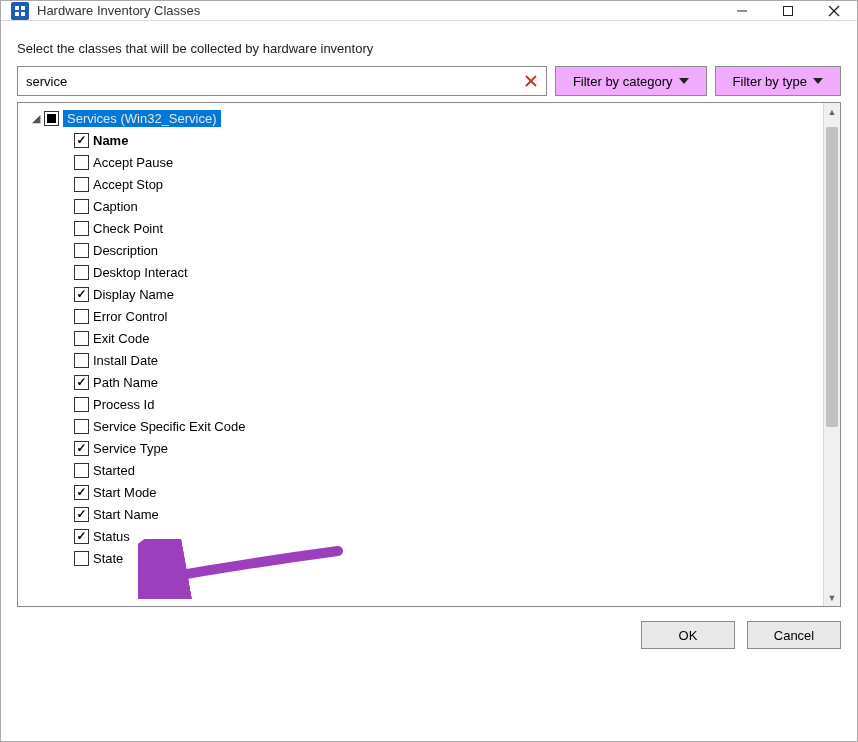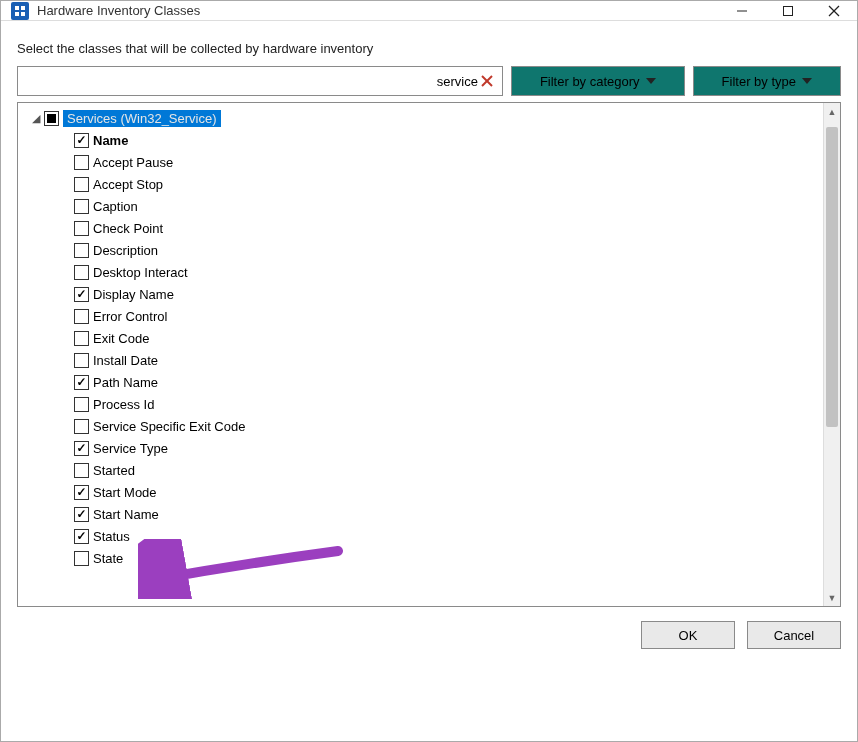--- a/index.html
+++ b/index.html
@@ -58,32 +58,31 @@
     height: 30px;
     padding: 0 6px 0 8px;
     background: #fff;
   }
   .searchbox input {
     flex: 1;
     border: none;
     outline: none;
     font: inherit;
     padding: 0;
-    text-align: right;
   }
   .clear-x {
     width: 18px; height: 18px;
     display: flex; align-items: center; justify-content: center;
     cursor: pointer;
   }
   .dropbtn {
     border: 1px solid #8a8a8a;
-    background: #0f766e;
+    background: #f0abfc;
     height: 30px;
-    padding: 0 28px;
+    padding: 0 17px;
     display: flex;
     align-items: center;
     gap: 6px;
     cursor: pointer;
   }
   .dropbtn .caret {
     width: 0; height: 0;
     border-left: 5px solid transparent;
     border-right: 5px solid transparent;
     border-top: 6px solid #222;

